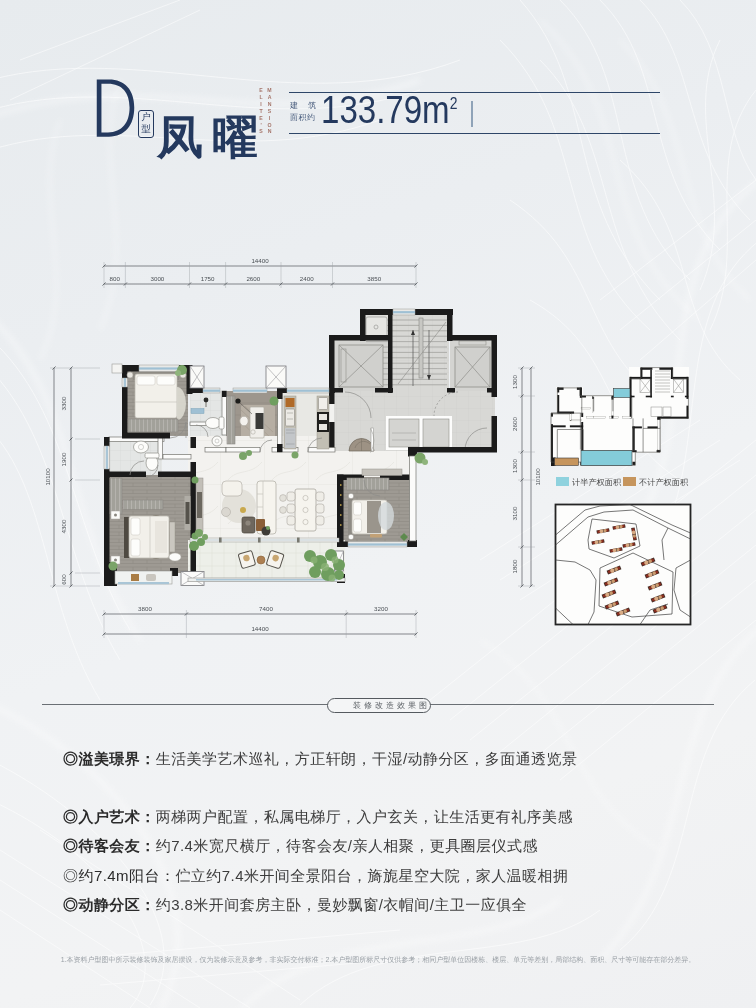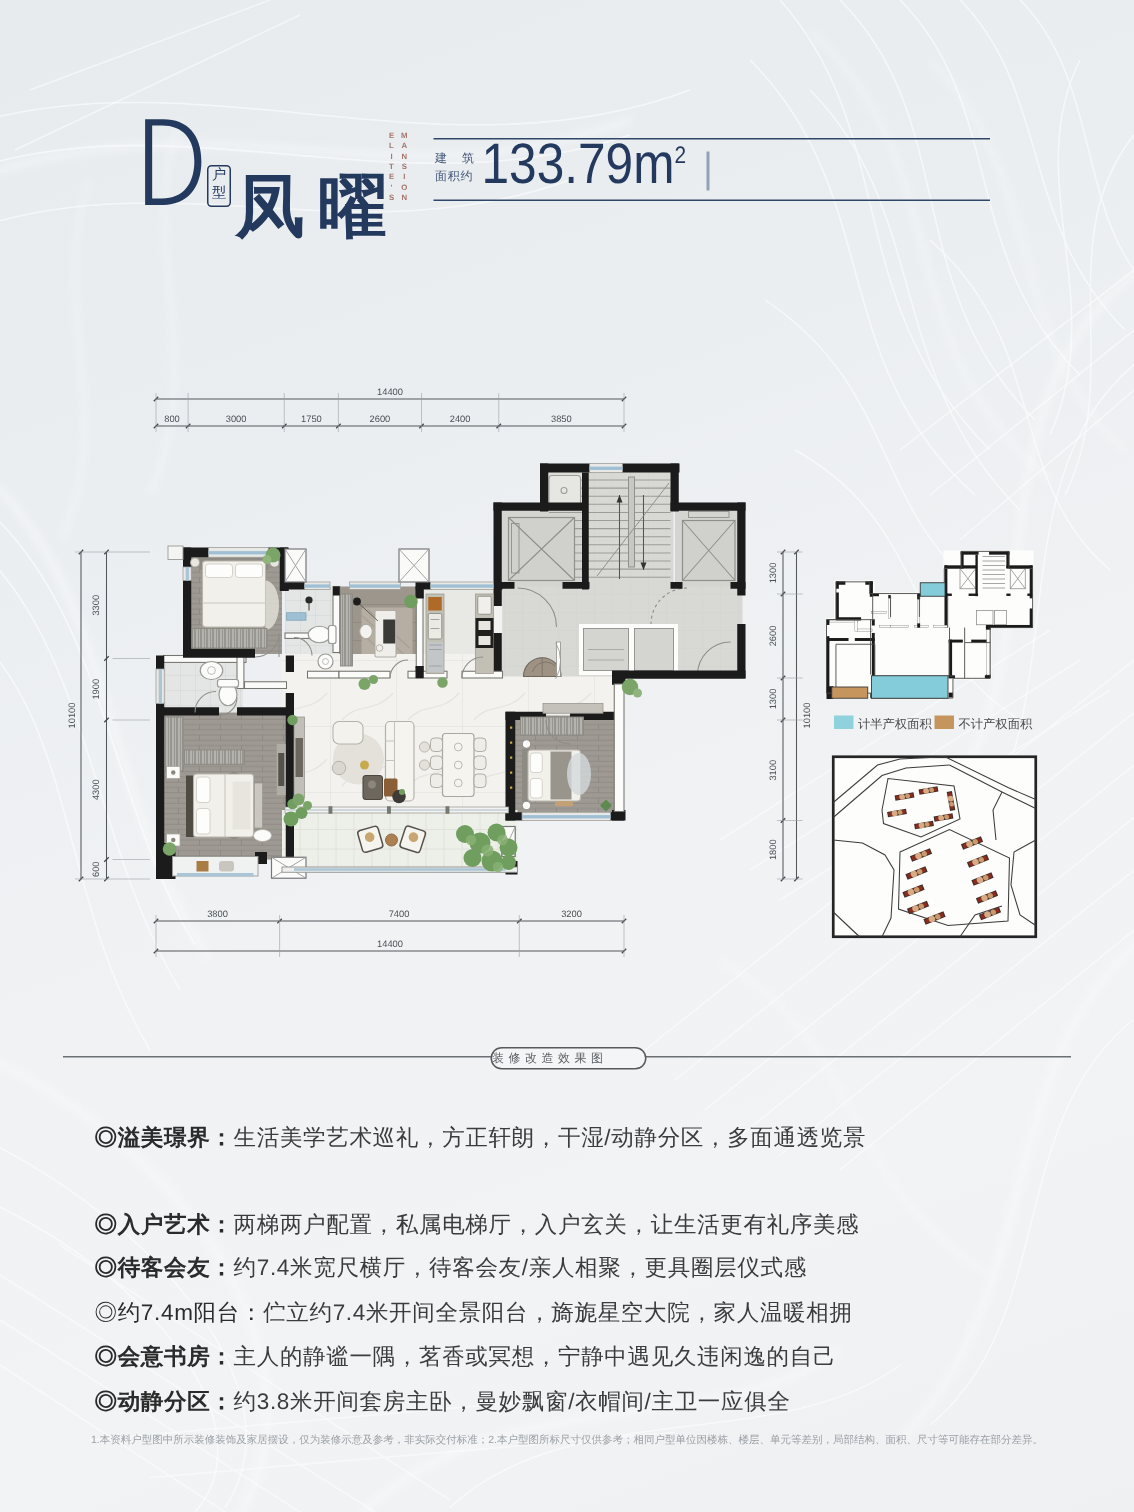--- a/index.html
+++ b/index.html
@@ -657,26 +657,25 @@
 <use href="#bld" transform="translate(623,612) rotate(-22) scale(0.9)"></use>
 <use href="#bld" transform="translate(648,562) rotate(-22) scale(0.9)"></use>
 <use href="#bld" transform="translate(652,574) rotate(-22) scale(0.9)"></use>
 <use href="#bld" transform="translate(655,586) rotate(-22) scale(0.9)"></use>
 <use href="#bld" transform="translate(658,598) rotate(-22) scale(0.9)"></use>
 <use href="#bld" transform="translate(660,609) rotate(-22) scale(0.9)"></use>
 </svg>
 
 <div class="abs" style="left:42px;top:704px;width:672px;height:1px;background:#6a6f74;"></div>
 
-<div class="abs" style="left:327px;top:698px;width:102px;height:13px;background:#f4f5f6;border:1px solid #555a5f;border-radius:8px;color:#5a5f64;font-size:8px;line-height:13px;text-align:left;letter-spacing:3px;">装修改造效果图</div>
+<div class="abs" style="left:327px;top:698px;width:102px;height:13px;background:#f4f5f6;border:1px solid #555a5f;border-radius:8px;color:#5a5f64;font-size:8px;line-height:13px;text-align:right;letter-spacing:3px;">装修改造效果图</div>
 
 <div class="abs" style="left:63px;top:750px;width:660px;color:#3c3c3c;font-size:15px;line-height:17px;letter-spacing:0.45px;">
   <div style="height:29.5px;"><span style="font-weight:bold;color:#2b2b2b;margin-top:24px;">◎溢美璟界：</span>生活美学艺术巡礼，方正轩朗，干湿/动静分区，多面通透览景</div>
   <div style="height:29.5px;margin-top:28px;"><span style="font-weight:bold;color:#2b2b2b;">◎入户艺术：</span>两梯两户配置，私属电梯厅，入户玄关，让生活更有礼序美感</div>
   <div style="height:29.5px;"><span style="font-weight:bold;color:#2b2b2b;">◎待客会友：</span>约7.4米宽尺横厅，待客会友/亲人相聚，更具圈层仪式感</div>
   <div style="height:29.5px;"><span style="font-weight:normal;color:#2b2b2b;">◎约7.4m阳台：</span>伫立约7.4米开间全景阳台，旖旎星空大院，家人温暖相拥</div>
-  <div style="height:29.5px;"><span style="font-weight:bold;color:#2b2b2b;">◎会意书房：</span>主人的静谧一隅，茗香或冥想，宁静中遇见久违闲逸的自己</div>
   <div style="height:29.5px;"><span style="font-weight:bold;color:#2b2b2b;">◎动静分区：</span>约3.8米开间套房主卧，曼妙飘窗/衣帽间/主卫一应俱全</div>
 </div>
 
 <div class="abs" style="left:0;top:955px;width:756px;text-align:center;color:#9aa0a6;font-size:7px;">1.本资料户型图中所示装修装饰及家居摆设，仅为装修示意及参考，非实际交付标准；2.本户型图所标尺寸仅供参考；相同户型单位因楼栋、楼层、单元等差别，局部结构、面积、尺寸等可能存在部分差异。</div>
 
 </div>
 
 </body></html>

